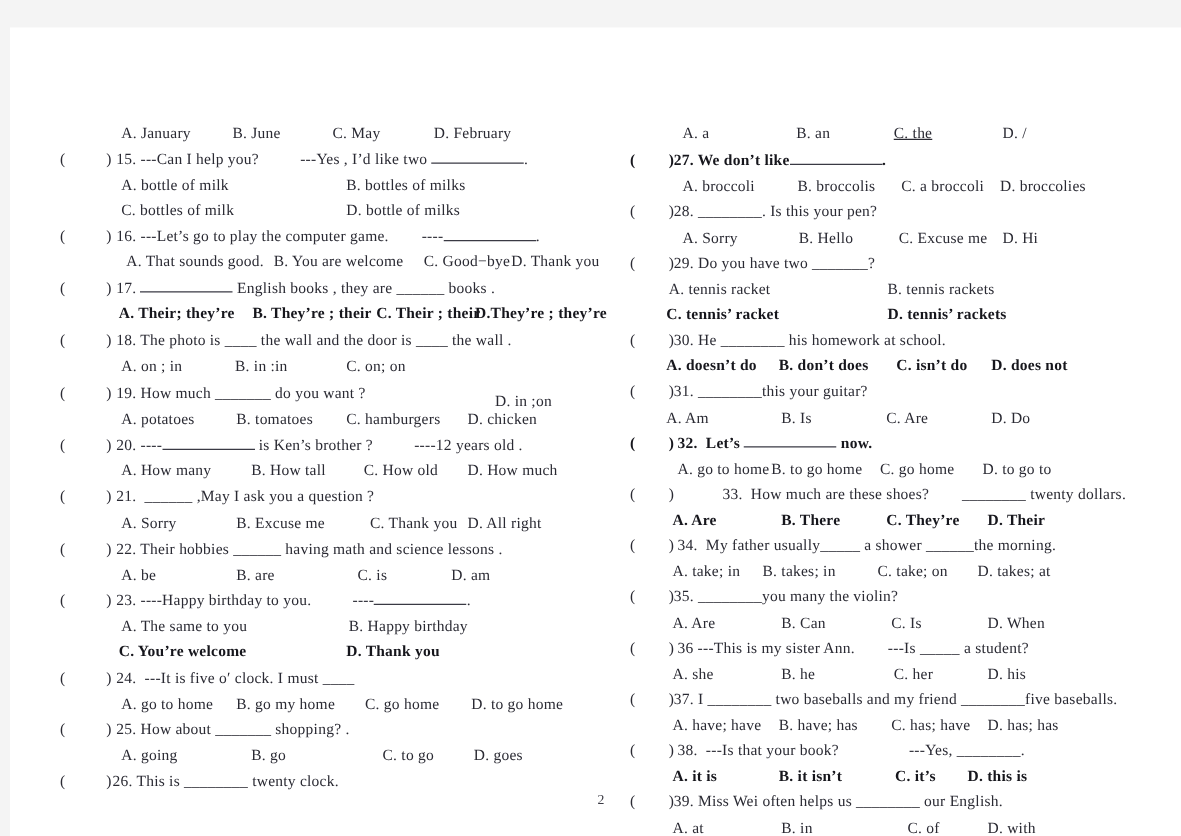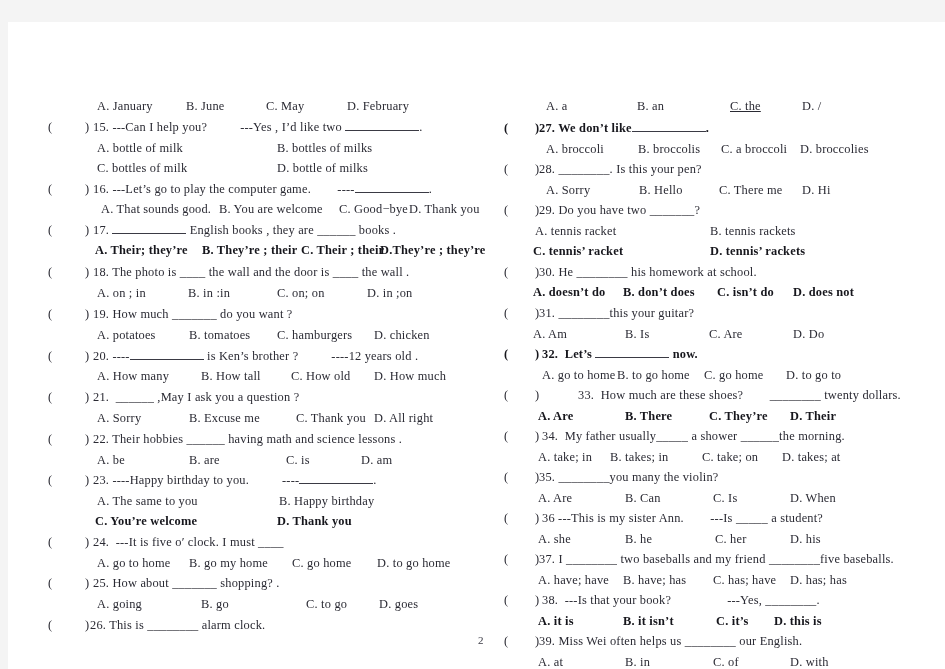--- a/index.html
+++ b/index.html
@@ -85,44 +85,44 @@
     <div class="col col-left" id="col-left">
         <div class="line opts" style="top: 77px; left: 0px; width: 100%;"><span class="opt" style="left: 63px;">A. January</span><span class="opt" style="left: 152px;">B. June</span><span class="opt" style="left: 232px;">C. May</span><span class="opt" style="left: 313px;">D. February</span></div>
         <div class="line stem" style="top: 98px; left: 0px; width: 100%;"><span class="br-open" style="left: 14px;">(</span><span class="br-close" style="left: 51px;">)</span><span class="stem-text" style="left: 59px;">15. <span>---Can I help you?          ---Yes , I’d like two </span><span class="u" style="width: 74px;"></span><span>.</span></span></div>
         <div class="line opts" style="top: 119px; left: 0px; width: 100%;"><span class="opt" style="left: 63px;">A. bottle of milk</span><span class="opt" style="left: 243px;">B. bottles of milks</span></div>
         <div class="line opts" style="top: 139px; left: 0px; width: 100%;"><span class="opt" style="left: 63px;">C. bottles of milk</span><span class="opt" style="left: 243px;">D. bottle of milks</span></div>
         <div class="line stem" style="top: 160px; left: 0px; width: 100%;"><span class="br-open" style="left: 14px;">(</span><span class="br-close" style="left: 51px;">)</span><span class="stem-text" style="left: 59px;">16. <span>---Let’s go to play the computer game.        ----</span><span class="u" style="width: 74px;"></span><span>.</span></span></div>
         <div class="line opts" style="top: 180px; left: 0px; width: 100%;"><span class="opt" style="left: 67px;">A. That sounds good.</span><span class="opt" style="left: 185px;">B. You are welcome</span><span class="opt" style="left: 305px;">C. Good−bye</span><span class="opt" style="left: 375px;">D. Thank you</span></div>
         <div class="line stem" style="top: 201px; left: 0px; width: 100%;"><span class="br-open" style="left: 14px;">(</span><span class="br-close" style="left: 51px;">)</span><span class="stem-text" style="left: 59px;">17. <span></span><span class="u" style="width: 74px;"></span><span> English books , they are ______ books .</span></span></div>
         <div class="line bold opts" style="top: 221px; left: 0px; width: 100%;"><span class="opt" style="left: 61px;">A. Their; they’re</span><span class="opt" style="left: 168px;">B. They’re ; their</span><span class="opt" style="left: 267px;">C. Their ; their</span><span class="opt" style="left: 346px;">D.They’re ; they’re</span></div>
         <div class="line stem" style="top: 243px; left: 0px; width: 100%;"><span class="br-open" style="left: 14px;">(</span><span class="br-close" style="left: 51px;">)</span><span class="stem-text" style="left: 59px;">18. <span>The photo is ____ the wall and the door is ____ the wall .</span></span></div>
-        <div class="line opts" style="top: 264px; left: 0px; width: 100%;"><span class="opt" style="left: 63px;">A. on ; in</span><span class="opt" style="left: 154px;">B. in :in</span><span class="opt" style="left: 243px;">C. on; on</span><span class="opt" style="left: 333px;">D. in ;on</span></div>
+        <div class="line opts" style="top: 264px; left: 0px; width: 100%;"><span class="opt" style="left: 63px;">A. on ; in</span><span class="opt" style="left: 154px;">B. in :in</span><span class="opt" style="left: 243px;">C. on; on</span><span class="opt" style="left: 362px; margin-top: 28px;">D. in ;on</span></div>
         <div class="line stem" style="top: 285px; left: 0px; width: 100%;"><span class="br-open" style="left: 14px;">(</span><span class="br-close" style="left: 51px;">)</span><span class="stem-text" style="left: 59px;">19. <span>How much _______ do you want ?</span></span></div>
         <div class="line opts" style="top: 306px; left: 0px; width: 100%;"><span class="opt" style="left: 63px;">A. potatoes</span><span class="opt" style="left: 155px;">B. tomatoes</span><span class="opt" style="left: 243px;">C. hamburgers</span><span class="opt" style="left: 340px;">D. chicken</span></div>
         <div class="line stem" style="top: 327px; left: 0px; width: 100%;"><span class="br-open" style="left: 14px;">(</span><span class="br-close" style="left: 51px;">)</span><span class="stem-text" style="left: 59px;">20. <span>----</span><span class="u" style="width: 74px;"></span><span> is Ken’s brother ?          ----12 years old .</span></span></div>
         <div class="line opts" style="top: 347px; left: 0px; width: 100%;"><span class="opt" style="left: 63px; text-align: center;">A. How many</span><span class="opt" style="left: 167px;">B. How tall</span><span class="opt" style="left: 257px;">C. How old</span><span class="opt" style="left: 340px;">D. How much</span></div>
         <div class="line stem" style="top: 368px; left: 0px; width: 100%;"><span class="br-open" style="left: 14px;">(</span><span class="br-close" style="left: 51px;">)</span><span class="stem-text" style="left: 59px;">21. <span> ______ ,May I ask you a question ?</span></span></div>
         <div class="line opts" style="top: 389px; left: 0px; width: 100%;"><span class="opt" style="left: 63px;">A. Sorry</span><span class="opt" style="left: 155px;">B. Excuse me</span><span class="opt" style="left: 262px;">C. Thank you</span><span class="opt" style="left: 340px;">D. All right</span></div>
         <div class="line stem" style="top: 410px; left: 0px; width: 100%;"><span class="br-open" style="left: 14px;">(</span><span class="br-close" style="left: 51px;">)</span><span class="stem-text" style="left: 59px;">22. <span>Their hobbies ______ having math and science lessons .</span></span></div>
         <div class="line opts" style="top: 431px; left: 0px; width: 100%;"><span class="opt" style="left: 63px;">A. be</span><span class="opt" style="left: 155px;">B. are</span><span class="opt" style="left: 252px;">C. is</span><span class="opt" style="left: 327px;">D. am</span></div>
         <div class="line stem" style="top: 451px; left: 0px; width: 100%;"><span class="br-open" style="left: 14px;">(</span><span class="br-close" style="left: 51px;">)</span><span class="stem-text" style="left: 59px;">23. <span>----Happy birthday to you.          ----</span><span class="u" style="width: 74px;"></span><span>.</span></span></div>
         <div class="line opts" style="top: 472px; left: 0px; width: 100%;"><span class="opt" style="left: 63px;">A. The same to you</span><span class="opt" style="left: 245px;">B. Happy birthday</span></div>
         <div class="line bold opts" style="top: 492px; left: 0px; width: 100%;"><span class="opt" style="left: 61px;">C. You’re welcome</span><span class="opt" style="left: 243px;">D. Thank you</span></div>
         <div class="line stem" style="top: 513px; left: 0px; width: 100%;"><span class="br-open" style="left: 14px;">(</span><span class="br-close" style="left: 51px;">)</span><span class="stem-text" style="left: 59px;">24. <span> ---It is five oʹ clock. I must ____</span></span></div>
         <div class="line opts" style="top: 534px; left: 0px; width: 100%;"><span class="opt" style="left: 63px;">A. go to home</span><span class="opt" style="left: 155px;">B. go my home</span><span class="opt" style="left: 258px;">C. go home</span><span class="opt" style="left: 343px;">D. to go home</span></div>
         <div class="line stem" style="top: 554px; left: 0px; width: 100%;"><span class="br-open" style="left: 14px;">(</span><span class="br-close" style="left: 51px;">)</span><span class="stem-text" style="left: 59px;">25. <span>How about _______ shopping? .</span></span></div>
         <div class="line opts" style="top: 575px; left: 0px; width: 100%;"><span class="opt" style="left: 63px;">A. going</span><span class="opt" style="left: 167px;">B. go</span><span class="opt" style="left: 272px;">C. to go</span><span class="opt" style="left: 345px;">D. goes</span></div>
-        <div class="line stem" style="top: 596px; left: 0px; width: 100%;"><span class="br-open" style="left: 14px;">(</span><span class="br-close" style="left: 51px;">)</span><span class="stem-text" style="left: 56px;">26.<span> This is ________ alarm clock.</span></span></div>
+        <div class="line stem" style="top: 596px; left: 0px; width: 100%;"><span class="br-open" style="left: 14px;">(</span><span class="br-close" style="left: 51px;">)</span><span class="stem-text" style="left: 56px;">26.<span> This is ________ twenty clock.</span></span></div>
       </div>
     <div class="col col-right" id="col-right">
-        <div class="line opts" style="top: 77px; left: 0px; width: 100%;"><span class="opt" style="left: 56px;">A. a</span><span class="opt" style="left: 147px;">B. an</span><span class="opt" style="left: 240px; text-decoration: underline;">C. the</span><span class="opt" style="left: 312px;">D. /</span></div>
+        <div class="line opts" style="top: 77px; left: 0px; width: 100%;"><span class="opt" style="left: 56px;">A. a</span><span class="opt" style="left: 147px;">B. an</span><span class="opt" style="left: 225px; text-decoration: underline;">C. the</span><span class="opt" style="left: 312px;">D. /</span></div>
         <div class="line bold stem" style="top: 99px; left: 0px; width: 100%;"><span class="br-open" style="left: 14px;">(</span><span class="br-close" style="left: 45px;">)</span><span class="stem-text" style="left: 49px;">27.<span> We don’t like</span><span class="u" style="width: 74px;"></span><span>.</span></span></div>
         <div class="line opts" style="top: 120px; left: 0px; width: 100%;"><span class="opt" style="left: 56px;">A. broccoli</span><span class="opt" style="left: 148px;">B. broccolis</span><span class="opt" style="left: 231px;">C. a broccoli</span><span class="opt" style="left: 310px;">D. broccolies</span></div>
         <div class="line stem" style="top: 140px; left: 0px; width: 100%;"><span class="br-open" style="left: 14px;">(</span><span class="br-close" style="left: 45px;">)</span><span class="stem-text" style="left: 49px;">28.<span> ________. Is this your pen?</span></span></div>
-        <div class="line opts" style="top: 161px; left: 0px; width: 100%;"><span class="opt" style="left: 56px;">A. Sorry</span><span class="opt" style="left: 149px;">B. Hello</span><span class="opt" style="left: 229px;">C. There me</span><span class="opt" style="left: 312px;">D. Hi</span></div>
+        <div class="line opts" style="top: 161px; left: 0px; width: 100%;"><span class="opt" style="left: 56px;">A. Sorry</span><span class="opt" style="left: 149px;">B. Hello</span><span class="opt" style="left: 229px;">C. Excuse me</span><span class="opt" style="left: 312px;">D. Hi</span></div>
         <div class="line stem" style="top: 181px; left: 0px; width: 100%;"><span class="br-open" style="left: 14px;">(</span><span class="br-close" style="left: 45px;">)</span><span class="stem-text" style="left: 49px;">29.<span> Do you have two _______?</span></span></div>
         <div class="line opts" style="top: 202px; left: 0px; width: 100%;"><span class="opt" style="left: 45px;">A. tennis racket</span><span class="opt" style="left: 220px;">B. tennis rackets</span></div>
         <div class="line bold opts" style="top: 222px; left: 0px; width: 100%;"><span class="opt" style="left: 43px;">C. tennis’ racket</span><span class="opt" style="left: 220px;">D. tennis’ rackets</span></div>
         <div class="line stem" style="top: 243px; left: 0px; width: 100%;"><span class="br-open" style="left: 14px;">(</span><span class="br-close" style="left: 45px;">)</span><span class="stem-text" style="left: 49px;">30.<span> He ________ his homework at school.</span></span></div>
         <div class="line bold opts" style="top: 263px; left: 0px; width: 100%;"><span class="opt" style="left: 43px;">A. doesn’t do</span><span class="opt" style="left: 133px; font-family: Liberation Serif, serif;">B. don’t does</span><span class="opt" style="left: 227px;">C. isn’t do</span><span class="opt" style="left: 303px;">D. does not</span></div>
         <div class="line stem" style="top: 284px; left: 0px; width: 100%;"><span class="br-open" style="left: 14px;">(</span><span class="br-close" style="left: 45px;">)</span><span class="stem-text" style="left: 49px;">31.<span> ________this your guitar?</span></span></div>
         <div class="line opts" style="top: 305px; left: 0px; width: 100%;"><span class="opt" style="left: 43px;">A. Am</span><span class="opt" style="left: 135px;">B. Is</span><span class="opt" style="left: 219px;">C. Are</span><span class="opt" style="left: 303px;">D. Do</span></div>
         <div class="line bold stem" style="top: 325px; left: 0px; width: 100%;"><span class="br-open" style="left: 14px;">(</span><span class="br-close" style="left: 45px;">)</span><span class="stem-text" style="left: 52px;">32. <span> Let’s </span><span class="u" style="width: 74px;"></span><span> now.</span></span></div>
         <div class="line opts" style="top: 346px; left: 0px; width: 100%;"><span class="opt" style="left: 52px;">A. go to home</span><span class="opt" style="left: 127px;">B. to go home</span><span class="opt" style="left: 214px;">C. go home</span><span class="opt" style="left: 296px;">D. to go to</span></div>
         <div class="line stem" style="top: 366px; left: 0px; width: 100%;"><span class="br-open" style="left: 14px;">(</span><span class="br-close" style="left: 45px;">)</span><span class="stem-text" style="left: 52px; margin-left: 36px;">33. <span> How much are these shoes?        ________ twenty dollars.</span></span></div>
@@ -131,18 +131,18 @@
         <div class="line opts" style="top: 428px; left: 0px; width: 100%;"><span class="opt" style="left: 48px;">A. take; in</span><span class="opt" style="left: 120px;">B. takes; in</span><span class="opt" style="left: 212px;">C. take; on</span><span class="opt" style="left: 292px;">D. takes; at</span></div>
         <div class="line stem" style="top: 448px; left: 0px; width: 100%;"><span class="br-open" style="left: 14px;">(</span><span class="br-close" style="left: 45px;">)</span><span class="stem-text" style="left: 49px;">35.<span> ________you many the violin?</span></span></div>
         <div class="line opts" style="top: 469px; left: 0px; width: 100%;"><span class="opt" style="left: 48px;">A. Are</span><span class="opt" style="left: 135px;">B. Can</span><span class="opt" style="left: 223px;">C. Is</span><span class="opt" style="left: 300px;">D. When</span></div>
         <div class="line stem" style="top: 489px; left: 0px; width: 100%;"><span class="br-open" style="left: 14px;">(</span><span class="br-close" style="left: 45px;">)</span><span class="stem-text" style="left: 52px;">36<span> ---This is my sister Ann.        ---Is _____ a student?</span></span></div>
         <div class="line opts" style="top: 510px; left: 0px; width: 100%;"><span class="opt" style="left: 48px;">A. she</span><span class="opt" style="left: 135px;">B. he</span><span class="opt" style="left: 225px;">C. her</span><span class="opt" style="left: 300px;">D. his</span></div>
         <div class="line stem" style="top: 530px; left: 0px; width: 100%;"><span class="br-open" style="left: 14px;">(</span><span class="br-close" style="left: 45px;">)</span><span class="stem-text" style="left: 49px;">37.<span> I ________ two baseballs and my friend ________five baseballs.</span></span></div>
         <div class="line opts" style="top: 551px; left: 0px; width: 100%;"><span class="opt" style="left: 48px;">A. have; have</span><span class="opt" style="left: 133px;">B. have; has</span><span class="opt" style="left: 223px;">C. has; have</span><span class="opt" style="left: 300px;">D. has; has</span></div>
         <div class="line stem" style="top: 571px; left: 0px; width: 100%;"><span class="br-open" style="left: 14px;">(</span><span class="br-close" style="left: 45px;">)</span><span class="stem-text" style="left: 52px;">38. <span> ---Is that your book?                 ---Yes, ________.</span></span></div>
         <div class="line bold opts" style="top: 592px; left: 0px; width: 100%;"><span class="opt" style="left: 48px;">A. it is</span><span class="opt" style="left: 133px;">B. it isn’t</span><span class="opt" style="left: 226px;">C. it’s</span><span class="opt" style="left: 284px;">D. this is</span></div>
         <div class="line stem" style="top: 612px; left: 0px; width: 100%;"><span class="br-open" style="left: 14px;">(</span><span class="br-close" style="left: 45px;">)</span><span class="stem-text" style="left: 49px;">39.<span> Miss Wei often helps us ________ our English.</span></span></div>
-        <div class="line opts" style="top: 633px; left: 0px; width: 100%;"><span class="opt" style="left: 48px;">A. at</span><span class="opt" style="left: 135px;">B. in</span><span class="opt" style="left: 223px;">C. of</span><span class="opt" style="left: 300px;">D. with</span></div>
+        <div class="line opts" style="top: 633px; left: 0px; width: 100%;"><span class="opt" style="left: 48px;">A. at</span><span class="opt" style="left: 135px;">B. in</span><span class="opt" style="left: 236px;">C. of</span><span class="opt" style="left: 300px;">D. with</span></div>
         <div class="line stem" style="top: 653px; left: 0px; width: 100%;"></div>
       </div>
   </div>
   <div id="pagenum">2</div>
 </div>
 
 </body></html>

